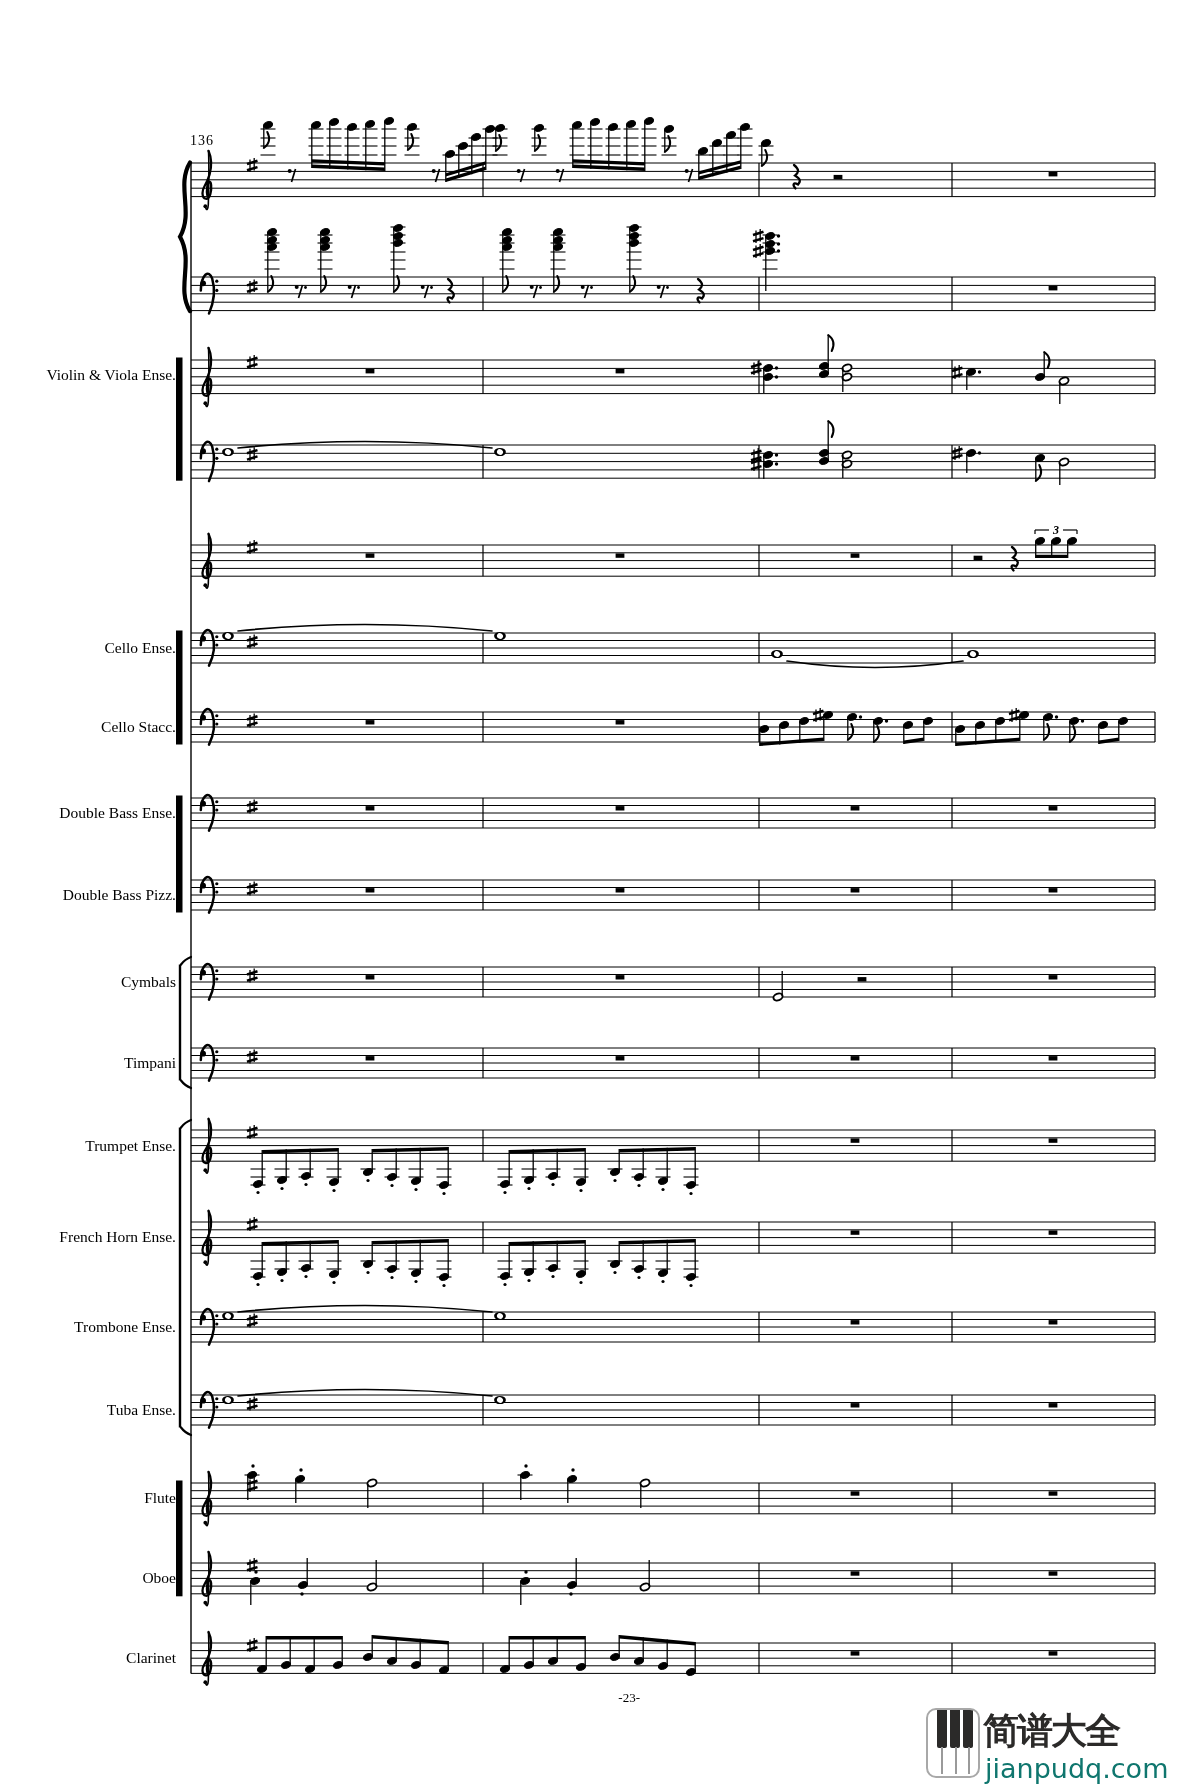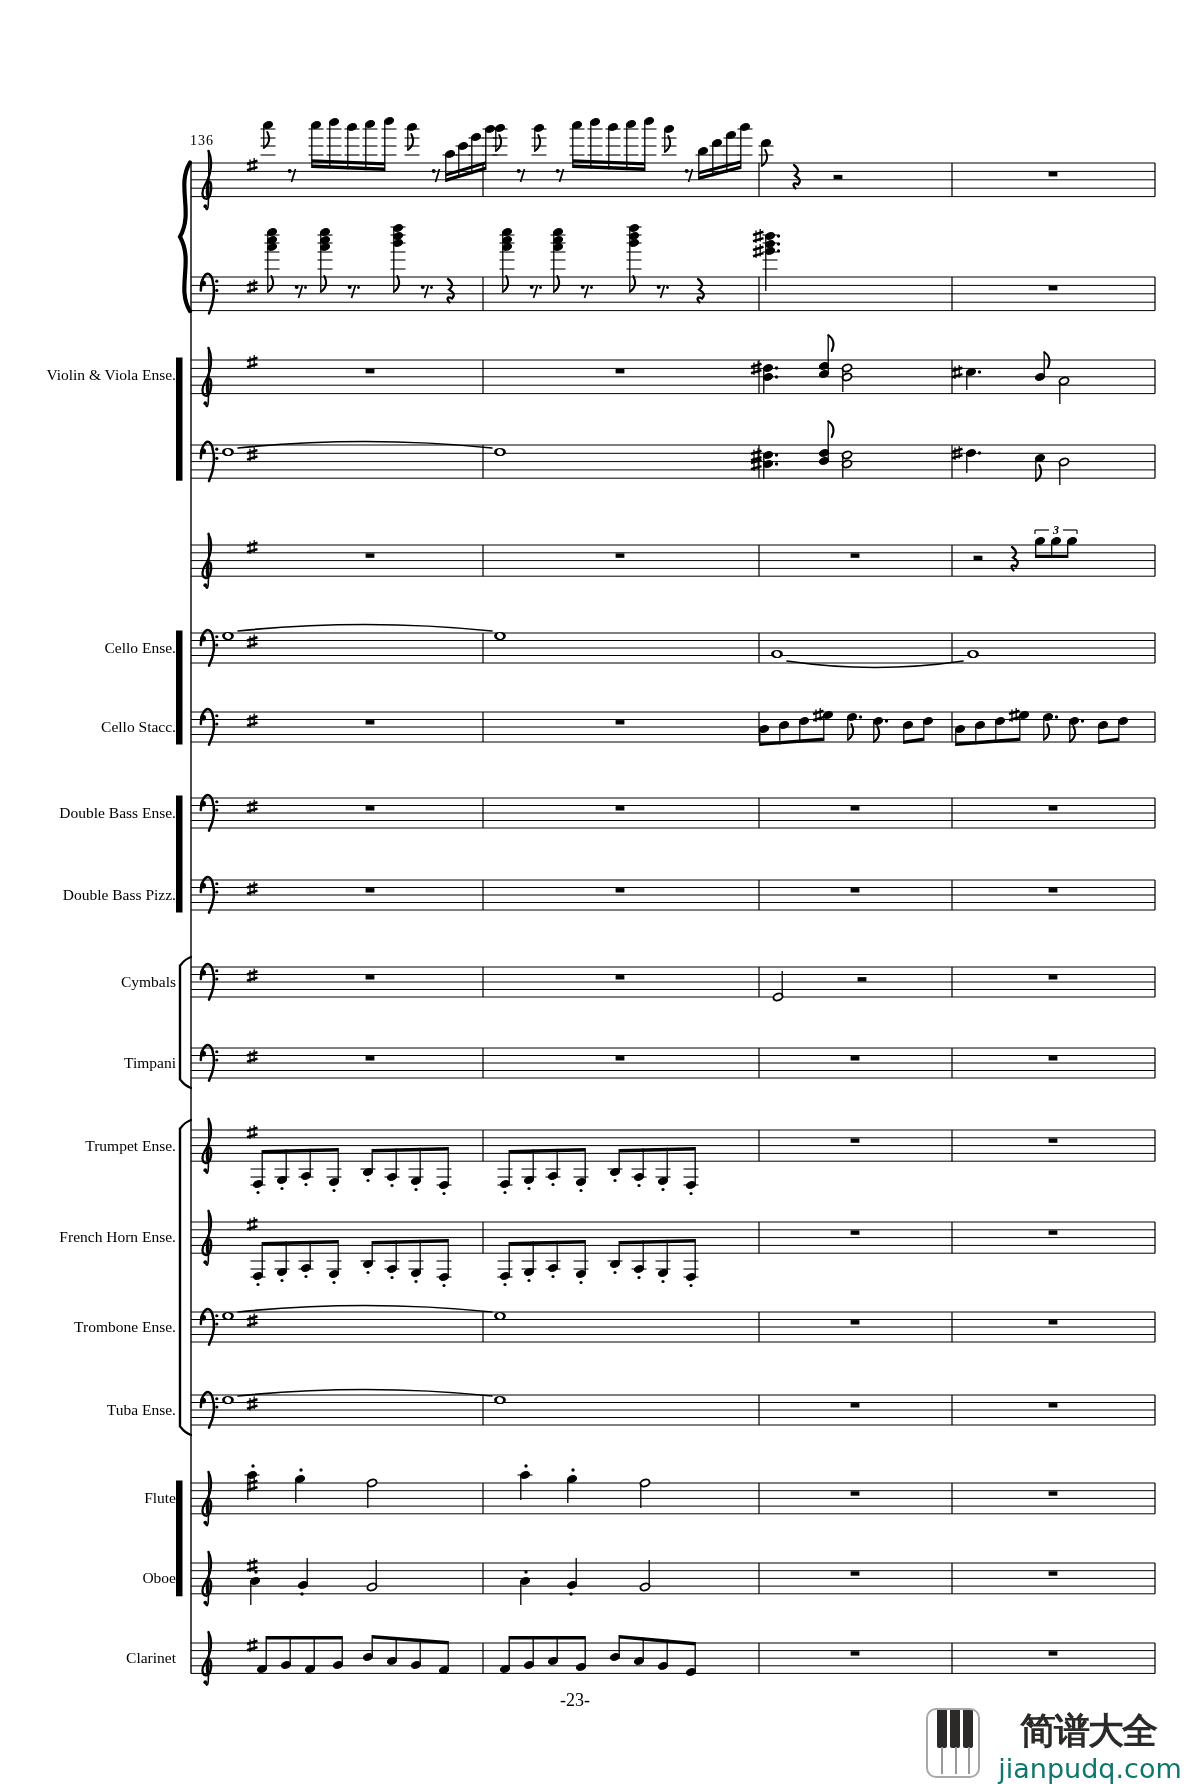--- a/index.html
+++ b/index.html
@@ -3,22 +3,22 @@
 <meta charset="utf-8">
 <title>Orchestral Score Page</title>
 <style>
   html,body{margin:0;padding:0;background:#e8e8e8;}
   .page{position:relative;width:1200px;height:1784px;background:#ffffff;overflow:hidden;
         font-family:"Liberation Serif", serif;color:#000;}
   #score-svg{position:absolute;left:0;top:0;}
   .slabel{position:absolute;right:1024px;width:200px;height:20px;line-height:20px;
           text-align:right;font-size:15.5px;white-space:nowrap;}
   .mnum{position:absolute;left:190px;top:133px;font-size:14px;letter-spacing:1px;}
-  .pnum{position:absolute;left:560px;top:1690px;width:80px;text-align:left;font-size:18px;}
-  .wm{position:absolute;left:926px;top:1708px;width:270px;height:72px;text-align:center;}
+  .pnum{position:absolute;left:560px;top:1690px;width:80px;text-align:right;font-size:13px;}
+  .wm{position:absolute;left:926px;top:1708px;width:270px;height:72px;}
   .wm-icon{position:absolute;left:0;top:0;width:54px;height:70px;background:#fff;
            border:2px solid #a8a8a8;border-radius:10px;box-sizing:border-box;overflow:hidden;}
   .bkey{position:absolute;top:0;width:10px;height:38px;background:#2b2a29;border-radius:0 0 2px 2px;}
   .ksep{position:absolute;bottom:2px;width:2px;height:27px;background:#9a9a9a;}
   .wm-cjk{position:absolute;left:57px;top:2px;width:210px;font-family:"DejaVu Sans",sans-serif;
           font-weight:bold;font-size:36px;line-height:42px;letter-spacing:-2px;color:#2b2a29;}
   .wm-domain{position:absolute;left:59px;top:45px;width:210px;font-family:"DejaVu Sans",sans-serif;
           font-weight:500;font-size:27px;color:#0f766e;}
 </style>
 </head>

